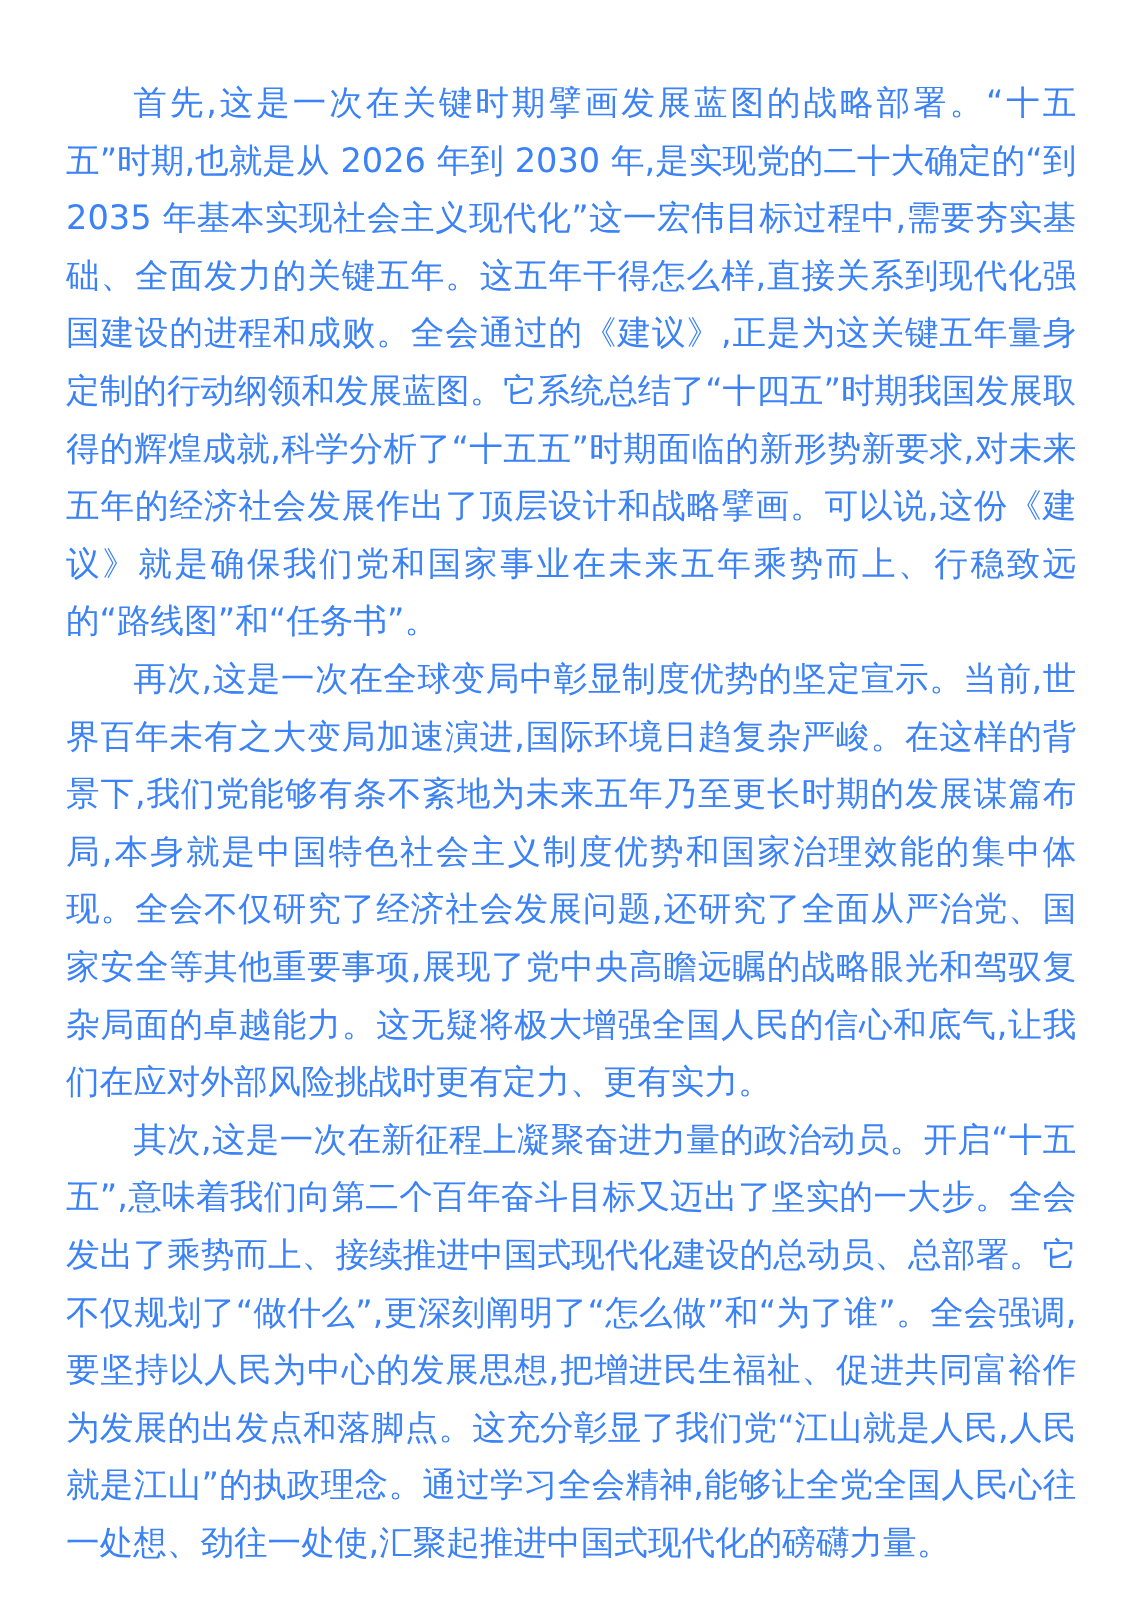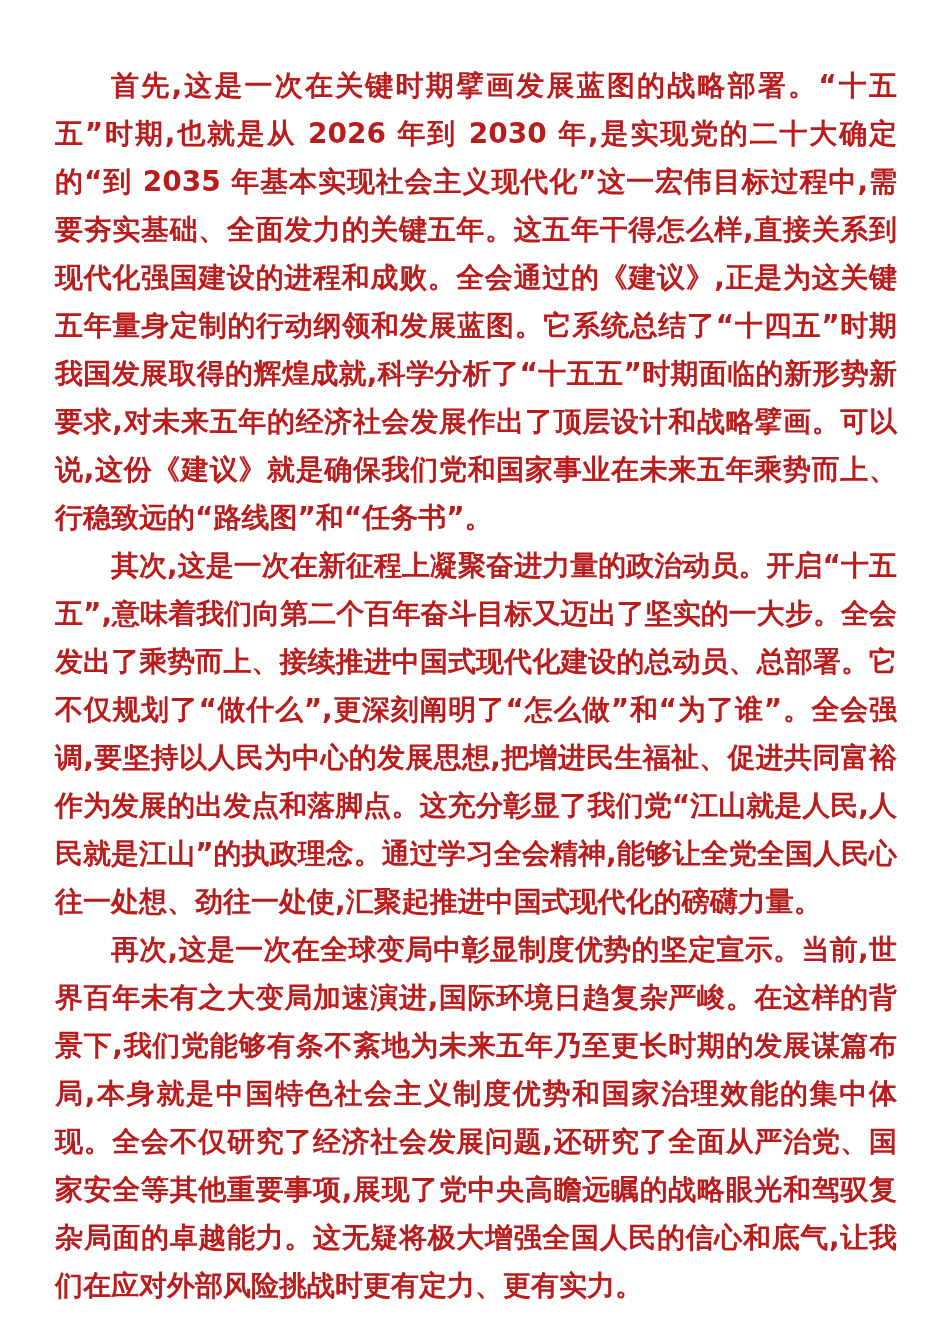--- a/index.html
+++ b/index.html
@@ -21,37 +21,37 @@
   }
   .doc-body {
     position: absolute;
     left: 55px;
     top: 62px;
     width: 842px;
   }
   .para {
     margin: 0 0 0 0;
     padding: 0;
-    color: #b91c1c;
+    color: #3b82f6;
     font-size: 28px;
     line-height: 48px;
     text-align: justify;
     text-justify: inter-ideograph;
     text-indent: 56px;
     letter-spacing: 0px;
     word-break: break-all;
-    font-weight: 700;
+    font-weight: 400;
     -webkit-font-smoothing: none;
   }
   .para + .para {
     margin-top: 0px;
   }
 </style>
 </head>
 <body>
 
 <div class="page">
   <div class="doc-body">
     <p class="para">首先,这是一次在关键时期擘画发展蓝图的战略部署。“十五五”时期,也就是从 2026 年到 2030 年,是实现党的二十大确定的“到 2035 年基本实现社会主义现代化”这一宏伟目标过程中,需要夯实基础、全面发力的关键五年。这五年干得怎么样,直接关系到现代化强国建设的进程和成败。全会通过的《建议》,正是为这关键五年量身定制的行动纲领和发展蓝图。它系统总结了“十四五”时期我国发展取得的辉煌成就,科学分析了“十五五”时期面临的新形势新要求,对未来五年的经济社会发展作出了顶层设计和战略擘画。可以说,这份《建议》就是确保我们党和国家事业在未来五年乘势而上、行稳致远的“路线图”和“任务书”。</p>
+    <p class="para">再次,这是一次在全球变局中彰显制度优势的坚定宣示。当前,世界百年未有之大变局加速演进,国际环境日趋复杂严峻。在这样的背景下,我们党能够有条不紊地为未来五年乃至更长时期的发展谋篇布局,本身就是中国特色社会主义制度优势和国家治理效能的集中体现。全会不仅研究了经济社会发展问题,还研究了全面从严治党、国家安全等其他重要事项,展现了党中央高瞻远瞩的战略眼光和驾驭复杂局面的卓越能力。这无疑将极大增强全国人民的信心和底气,让我们在应对外部风险挑战时更有定力、更有实力。</p>
     <p class="para">其次,这是一次在新征程上凝聚奋进力量的政治动员。开启“十五五”,意味着我们向第二个百年奋斗目标又迈出了坚实的一大步。全会发出了乘势而上、接续推进中国式现代化建设的总动员、总部署。它不仅规划了“做什么”,更深刻阐明了“怎么做”和“为了谁”。全会强调,要坚持以人民为中心的发展思想,把增进民生福祉、促进共同富裕作为发展的出发点和落脚点。这充分彰显了我们党“江山就是人民,人民就是江山”的执政理念。通过学习全会精神,能够让全党全国人民心往一处想、劲往一处使,汇聚起推进中国式现代化的磅礴力量。</p>
-    <p class="para">再次,这是一次在全球变局中彰显制度优势的坚定宣示。当前,世界百年未有之大变局加速演进,国际环境日趋复杂严峻。在这样的背景下,我们党能够有条不紊地为未来五年乃至更长时期的发展谋篇布局,本身就是中国特色社会主义制度优势和国家治理效能的集中体现。全会不仅研究了经济社会发展问题,还研究了全面从严治党、国家安全等其他重要事项,展现了党中央高瞻远瞩的战略眼光和驾驭复杂局面的卓越能力。这无疑将极大增强全国人民的信心和底气,让我们在应对外部风险挑战时更有定力、更有实力。</p>
   </div>
 </div>
 
 </body></html>

